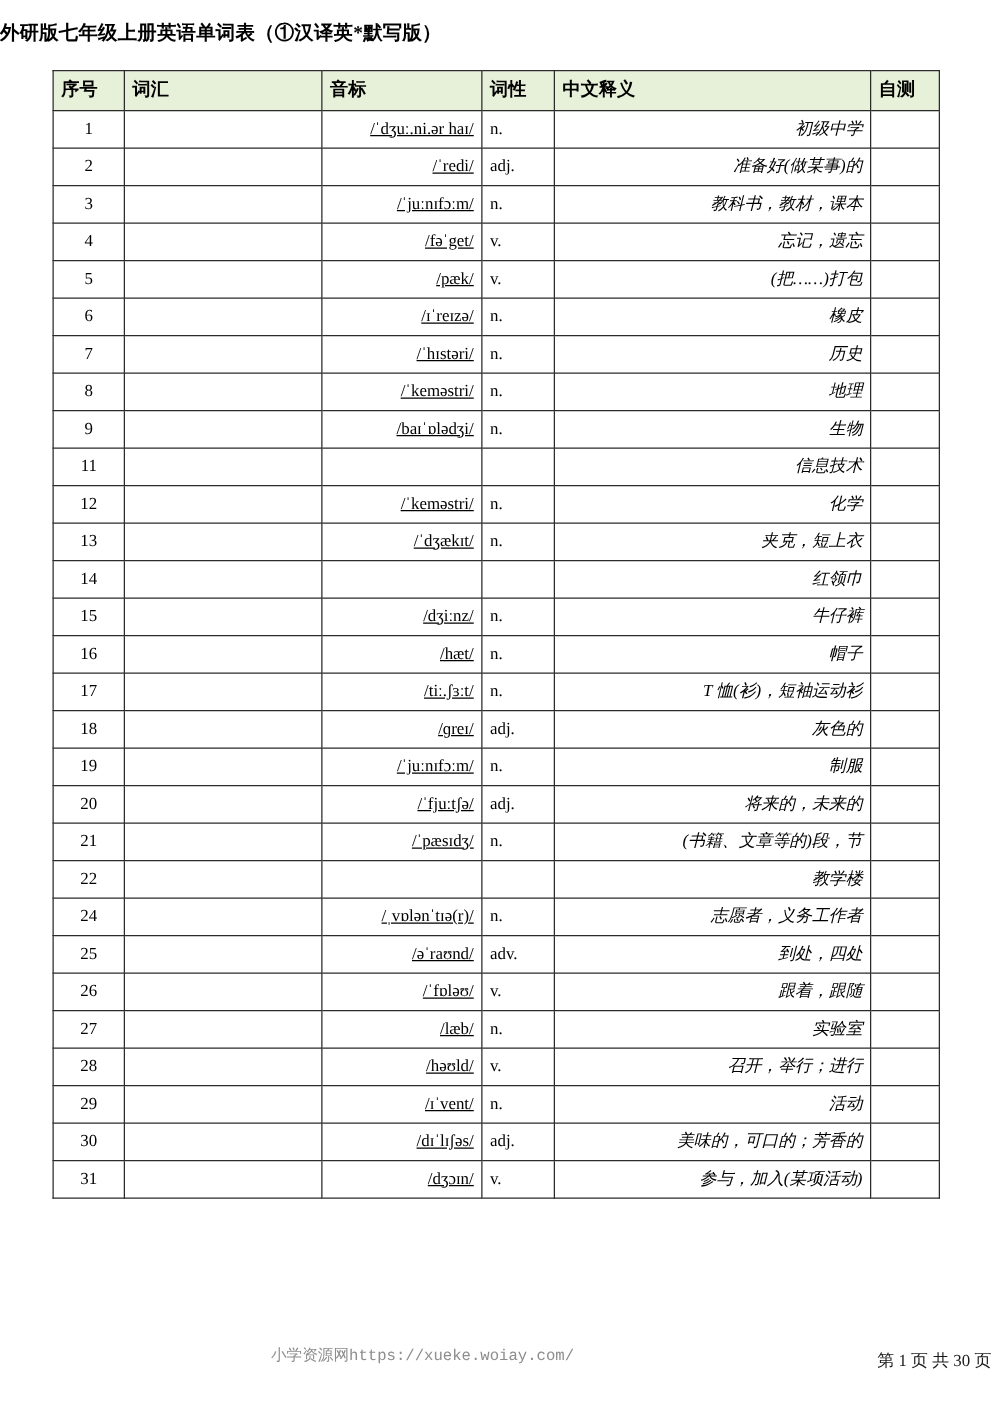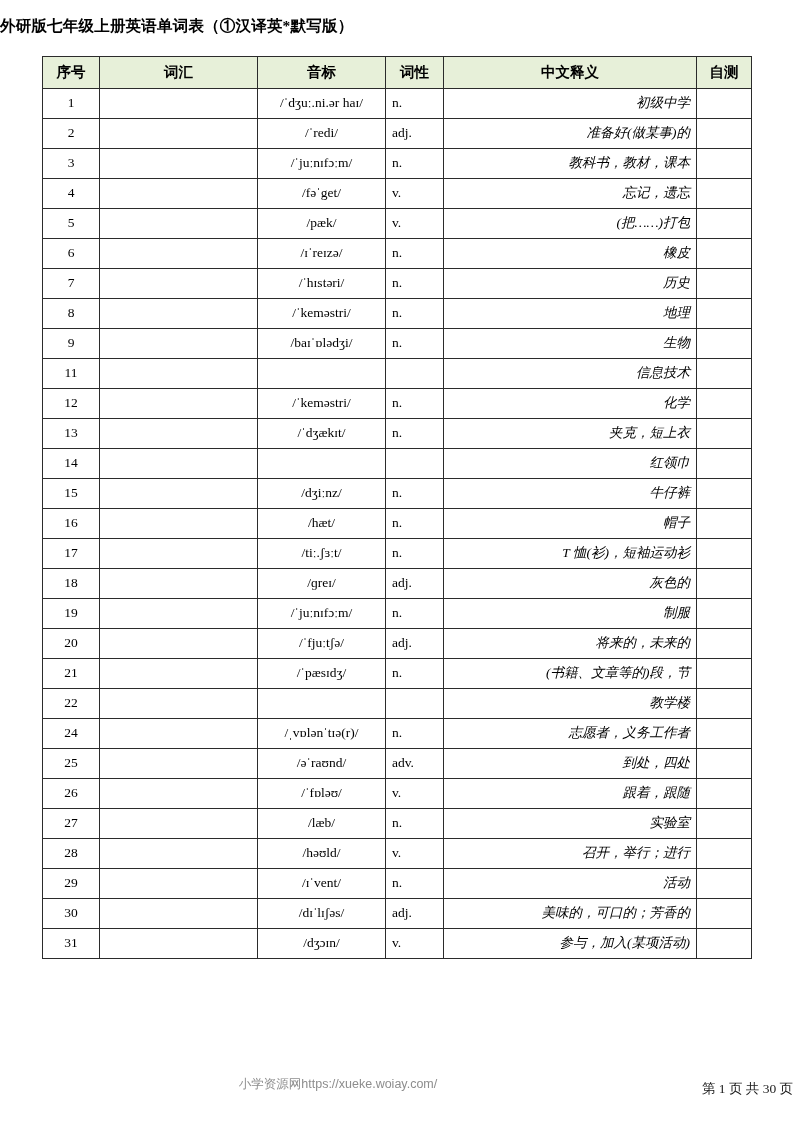--- a/index.html
+++ b/index.html
@@ -52,36 +52,37 @@
   table.wordlist td {
     border: 1px solid #2b2b2b;
     height: 29px;
     padding: 0 6px;
     vertical-align: middle;
     font-size: 13.5px;
     line-height: 1.1;
   }
   table.wordlist thead th {
     background: #e7f0d9;
-    text-align: center;
+    text-align: left;
     font-weight: bold;
     font-size: 14.5px;
     height: 31px;
   }
   td.idx {
     text-align: center;
     font-size: 13px;
   }
   td.word { }
   td.ipa {
-    text-align: center;
+    text-align: right;
     padding-left: 9px;
     font-family: "Liberation Serif", "DejaVu Serif", serif;
     font-size: 13px;
     white-space: nowrap;
+    text-decoration: underline;
   }
   td.pos {
     text-align: left;
     padding-left: 10px;
     font-size: 13px;
   }
   td.mean {
     text-align: right;
     padding-left: 9px;
     font-size: 13.5px;
@@ -105,21 +106,21 @@
     text-align: right;
     font-size: 13.5px;
     color: #1a1a1a;
   }
   .watermark {
     position: absolute;
     left: 0;
     top: -4px;
     width: 676px;
     text-align: center;
-    font-family: Liberation Sans, sans-serif;
+    font-family: Liberation Mono, monospace;
     font-size: 12.5px;
     color: #8d8d8d;
     white-space: nowrap;
   }
 </style>
 </head>
 <body>
 
 <div class="page">
 

